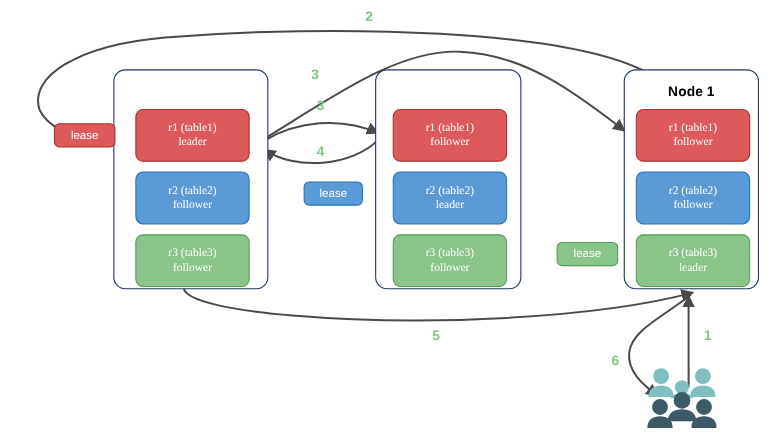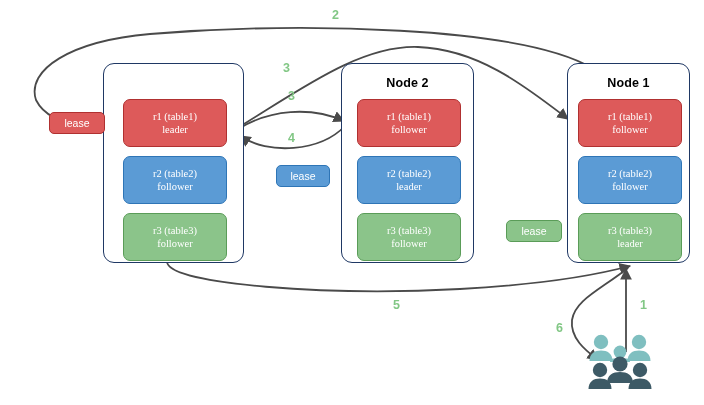--- a/index.html
+++ b/index.html
@@ -127,21 +127,20 @@
     </div>
 
     <div class="replica" style="left:19px; top:149px; width:104px; height:48px;
                 background:#8bc48a; border:1.4px solid #5a9c58;">
       <span class="rl">r3 (table3)</span>
       <span class="rl">follower</span>
     </div>
   </div>
 
   <div class="node-box" style="left:341px; top:63px; width:133px; height:200px;">
-    <div class="node-title" style="top:12px;">Node 2</div>
 
     <div class="replica" style="left:15px; top:35px; width:104px; height:48px;
                 background:#dd5a5a; border:1.4px solid #b03030;">
       <span class="rl">r1 (table1)</span>
       <span class="rl">follower</span>
     </div>
 
     <div class="replica" style="left:15px; top:92px; width:104px; height:48px;
                 background:#5b9bd5; border:1.4px solid #2e75b6;">
       <span class="rl">r2 (table2)</span>

